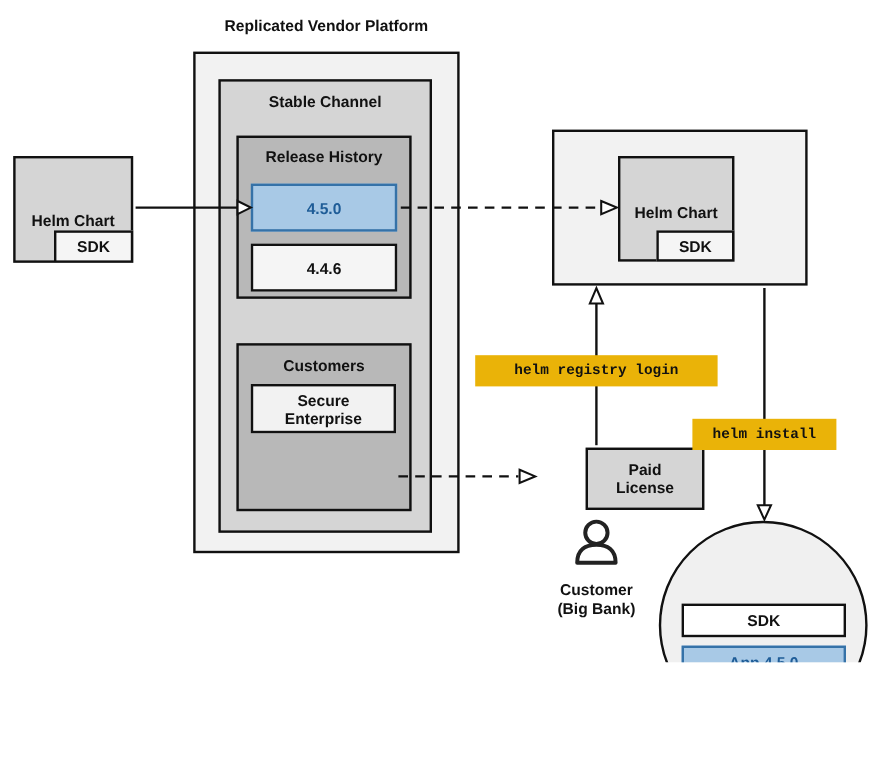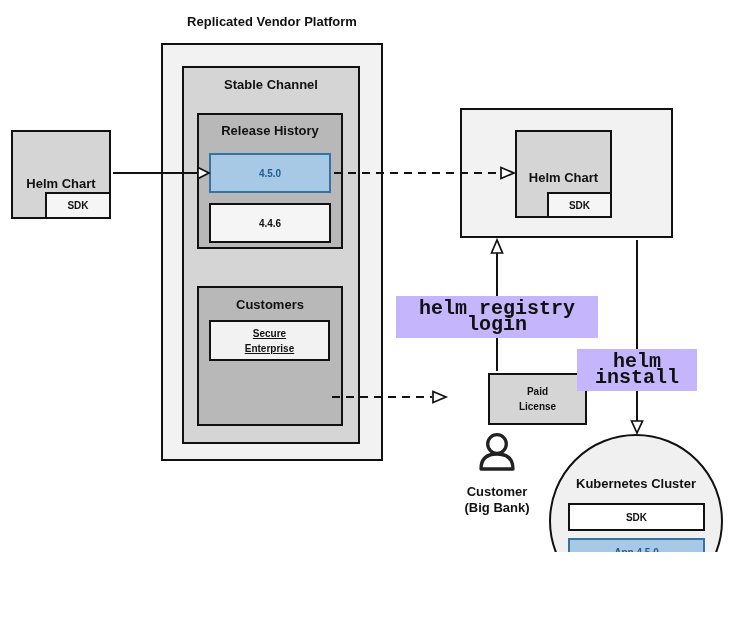--- a/index.html
+++ b/index.html
@@ -13,23 +13,23 @@
   .fill-mid{background:#d5d5d5;}
   .fill-dark{background:#b8b8b8;}
   .fill-pale{background:#f5f5f5;}
   .fill-white{background:#ffffff;}
   .blue{background:#a8c9e6;border-color:#3572a8;color:#1e5c97;}
   .center{display:flex;align-items:center;justify-content:center;text-align:center;}
   .lbl{position:absolute;left:0;right:0;text-align:center;font-size:13px;line-height:15px;}
   .title{position:absolute;text-align:center;font-size:13px;}
   .mono{
     position:absolute;font-family:"Liberation Mono", monospace;font-weight:bold;
-    font-size:20px;text-align:center;background:#c4b5fd;padding:5px 0;line-height:16px;
+    font-size:12px;text-align:center;background:#eab308;padding:5px 0;line-height:16px;
   }
-  .small-lbl{font-size:10px;line-height:15px;}
+  .small-lbl{font-size:13px;line-height:15px;}
   svg.overlay{position:absolute;left:0;top:0;pointer-events:none;}
   .cap{position:absolute;text-align:center;font-size:13px;line-height:16px;}
   .circle{
     position:absolute;border:2px solid #111;border-radius:50%;
     background:#f0f0f0;box-sizing:border-box;
   }
 </style>
 </head>
 <body>
 
@@ -45,21 +45,21 @@
 
   <div class="box fill-dark" style="left:197px;top:113px;width:146px;height:136px;">
     <div class="lbl" style="top:8px;">Release History</div>
   </div>
   <div class="box blue center small-lbl" style="left:209px;top:153px;width:122px;height:40px;">4.5.0</div>
   <div class="box fill-pale center small-lbl" style="left:209px;top:203px;width:122px;height:40px;">4.4.6</div>
 
   <div class="box fill-dark" style="left:197px;top:286px;width:146px;height:140px;">
     <div class="lbl" style="top:9px;">Customers</div>
   </div>
-  <div class="box fill-light center small-lbl" style="left:209px;top:320px;width:121px;height:41px;text-decoration:underline;">
+  <div class="box fill-light center small-lbl" style="left:209px;top:320px;width:121px;height:41px;">
     <span style="width:84px;">Secure Enterprise</span>
   </div>
 
   <div class="box fill-mid" style="left:11px;top:130px;width:100px;height:89px;">
     <div class="lbl" style="top:44px;">Helm Chart</div>
   </div>
   <div class="box fill-pale center small-lbl" style="left:45px;top:192px;width:66px;height:27px;z-index:2;">SDK</div>
 
   <div class="box fill-light" style="left:460px;top:108px;width:213px;height:130px;"></div>
   <div class="box fill-mid" style="left:515px;top:130px;width:97px;height:88px;">
@@ -70,21 +70,20 @@
   <div class="box fill-mid center small-lbl" style="left:448px;top:373px;width:99px;height:52px;margin-left:40px;">
     <span style="width:56px;">Paid License</span>
   </div>
 
   <div class="cap" style="left:447px;top:484px;width:100px;">
     <div>Customer</div>
     <div>(Big Bank)</div>
   </div>
 
   <div class="circle" style="left:549px;top:434px;width:174px;height:174px;"></div>
-  <div class="cap" style="left:549px;top:476px;width:174px;">Kubernetes Cluster</div>
   <div class="box fill-white center small-lbl" style="left:568px;top:503px;width:137px;height:28px;">SDK</div>
   <div class="box blue center small-lbl" style="left:568px;top:538px;width:137px;height:29px;">App 4.5.0</div>
 
   <svg class="overlay" width="747" height="634" viewBox="0 0 747 634">
 
     <g>
       <line x1="113" y1="173" x2="199" y2="173" stroke="#111" stroke-width="2"></line>
       <polygon points="198,167.5 209,173 198,178.5" fill="#fff" stroke="#111" stroke-width="1.7"></polygon>
     </g>
 

